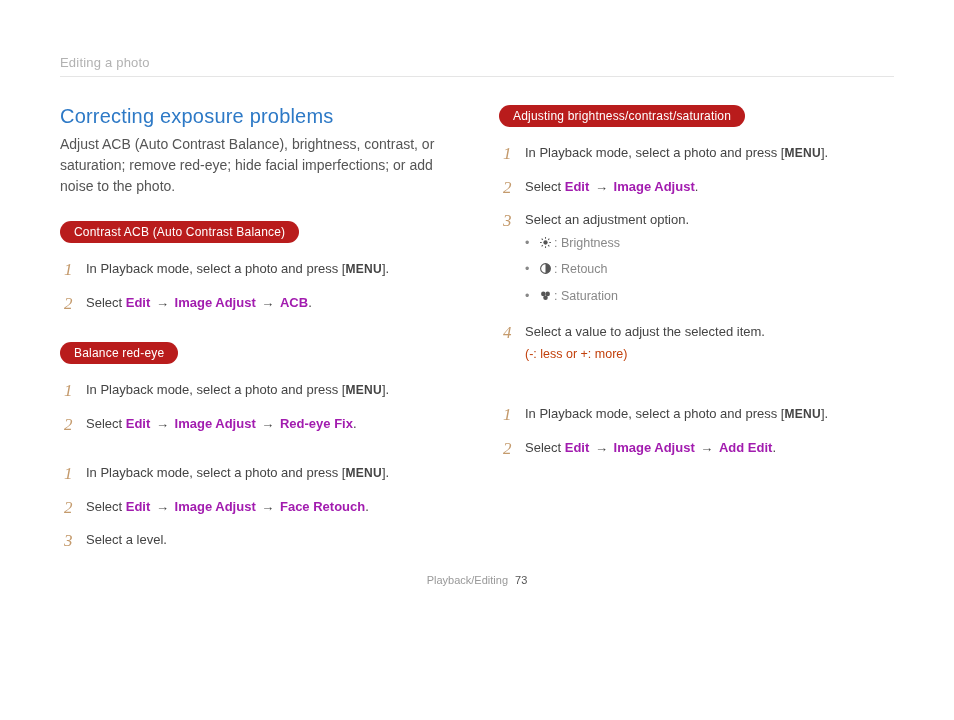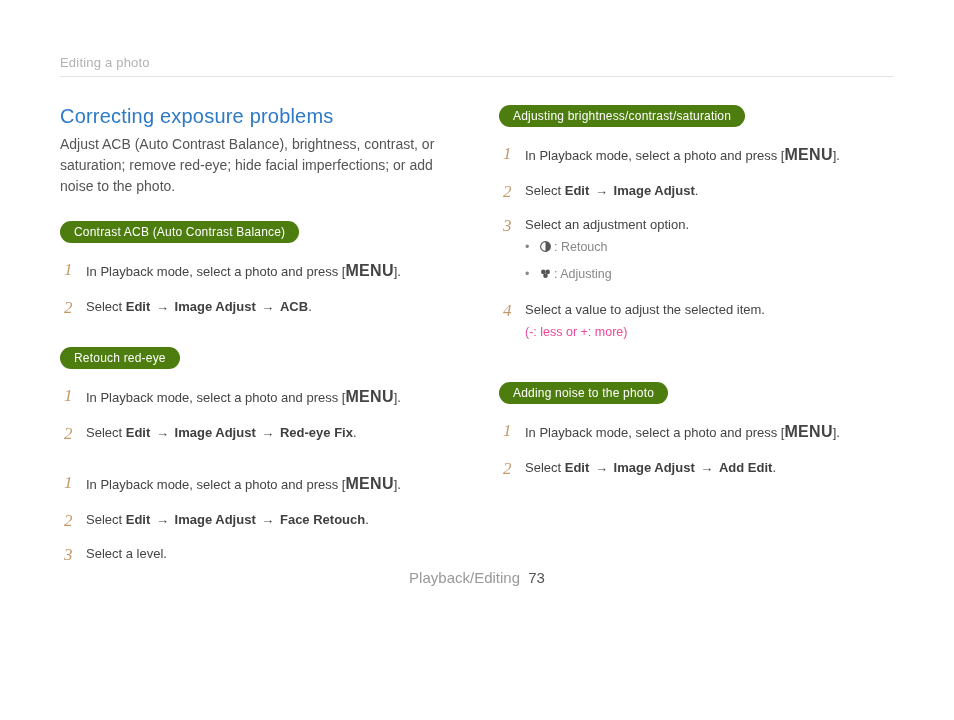--- a/index.html
+++ b/index.html
@@ -47,21 +47,21 @@
   }
   .intro {
     color: #555;
     font-size: 14px;
     font-weight: 300;
     line-height: 1.5;
     margin-bottom: 24px;
   }
   .pill {
     display: inline-block;
-    background: #4d7c0f;
+    background: #b91c1c;
     color: #ffffff;
     font-size: 12px;
     font-weight: 400;
     padding: 4px 14px 4px 14px;
     border-radius: 14px;
     margin-bottom: 16px;
     letter-spacing: 0.2px;
   }
   ol.steps {
     list-style: none;
@@ -85,26 +85,26 @@
     top: -2px;
     font-family: Georgia, "Times New Roman", serif;
     font-style: italic;
     font-size: 17px;
     color: #c49a6c;
     font-weight: 400;
   }
   .menu-key {
     font-family: Arial, sans-serif;
     font-weight: 700;
-    font-size: 16px;
+    font-size: 12px;
     letter-spacing: 0.3px;
   }
   .bold {
     font-weight: 600;
-    color: #404040;
+    color: #a21caf;
   }
   .arrow {
     font-weight: 400;
     color: #444;
     padding: 0 2px;
   }
   ul.bullets {
     list-style: none;
     padding: 0;
     margin: 4px 0 0 0;
@@ -122,31 +122,31 @@
     position: absolute;
     left: 0;
     color: #888;
   }
   .icon-wrap {
     display: inline-block;
     vertical-align: -2px;
     margin-right: 2px;
   }
   .subline {
-    color: #ec4899;
+    color: #c2410c;
     font-size: 12.5px;
     margin-top: 4px;
   }
   .footer {
     position: absolute;
     bottom: 30px;
     left: 0;
     width: 954px;
     text-align: center;
-    font-size: 15px;
+    font-size: 11px;
     color: #999;
     font-weight: 300;
   }
   .footer .pagenum {
     color: #555;
     font-weight: 400;
     margin-left: 4px;
   }
   .block { margin-bottom: 30px; }
 </style>
@@ -175,21 +175,21 @@
             <span>Select </span><span class="bold">Edit</span>
             <span class="arrow">→</span>
             <span class="bold">Image Adjust</span>
             <span class="arrow">→</span>
             <span class="bold">ACB</span><span>.</span>
           </li>
         </ol>
       </div>
 
       <div class="block">
-        <span class="pill">Retouch red-eye</span>
+        <span class="pill">Balance red-eye</span>
         <ol class="steps">
           <li>
             <span>In Playback mode, select a photo and press [</span><span class="menu-key">MENU</span><span>].</span>
           </li>
           <li>
             <span>Select </span><span class="bold">Edit</span>
             <span class="arrow">→</span>
             <span class="bold">Image Adjust</span>
             <span class="arrow">→</span>
             <span class="bold">Red-eye Fix</span><span>.</span>
@@ -226,48 +226,64 @@
             <span>In Playback mode, select a photo and press [</span><span class="menu-key">MENU</span><span>].</span>
           </li>
           <li>
             <span>Select </span><span class="bold">Edit</span>
             <span class="arrow">→</span>
             <span class="bold">Image Adjust</span><span>.</span>
           </li>
           <li>
             <span>Select an adjustment option.</span>
             <ul class="bullets">
+              <li>
+                <span class="icon-wrap">
+                  <svg width="13" height="13" viewBox="0 0 24 24">
+                      <circle cx="12" cy="12" r="4" fill="#555"></circle>
+                      <g stroke="#555" stroke-width="2">
+                        <line x1="12" y1="2" x2="12" y2="5"></line>
+                        <line x1="12" y1="19" x2="12" y2="22"></line>
+                        <line x1="2" y1="12" x2="5" y2="12"></line>
+                        <line x1="19" y1="12" x2="22" y2="12"></line>
+                        <line x1="4.9" y1="4.9" x2="7" y2="7"></line>
+                        <line x1="17" y1="17" x2="19.1" y2="19.1"></line>
+                        <line x1="4.9" y1="19.1" x2="7" y2="17"></line>
+                        <line x1="17" y1="7" x2="19.1" y2="4.9"></line>
+                      </g>
+                    </svg>
+                </span><span>: Brightness</span>
+              </li>
               <li>
                 <span class="icon-wrap">
                   <svg width="13" height="13" viewBox="0 0 24 24">
                       <circle cx="12" cy="12" r="9" fill="none" stroke="#555" stroke-width="2"></circle>
                       <path d="M12 3 A9 9 0 0 1 12 21 Z" fill="#555"></path>
                     </svg>
                 </span><span>: Retouch</span>
               </li>
               <li>
                 <span class="icon-wrap">
                   <svg width="13" height="13" viewBox="0 0 24 24">
                       <circle cx="8" cy="9" r="4.2" fill="#555"></circle>
                       <circle cx="16" cy="9" r="4.2" fill="#555"></circle>
                       <circle cx="12" cy="16" r="4.2" fill="#555"></circle>
                     </svg>
-                </span><span>: Adjusting</span>
+                </span><span>: Saturation</span>
               </li>
             </ul>
           </li>
           <li>
             <span>Select a value to adjust the selected item.</span>
             <div class="subline">(-: less or +: more)</div>
           </li>
         </ol>
       </div>
 
       <div class="block" style="margin-top:40px;">
-        <span class="pill">Adding noise to the photo</span>
         <ol class="steps">
           <li>
             <span>In Playback mode, select a photo and press [</span><span class="menu-key">MENU</span><span>].</span>
           </li>
           <li>
             <span>Select </span><span class="bold">Edit</span>
             <span class="arrow">→</span>
             <span class="bold">Image Adjust</span>
             <span class="arrow">→</span>
             <span class="bold">Add Edit</span><span>.</span>

